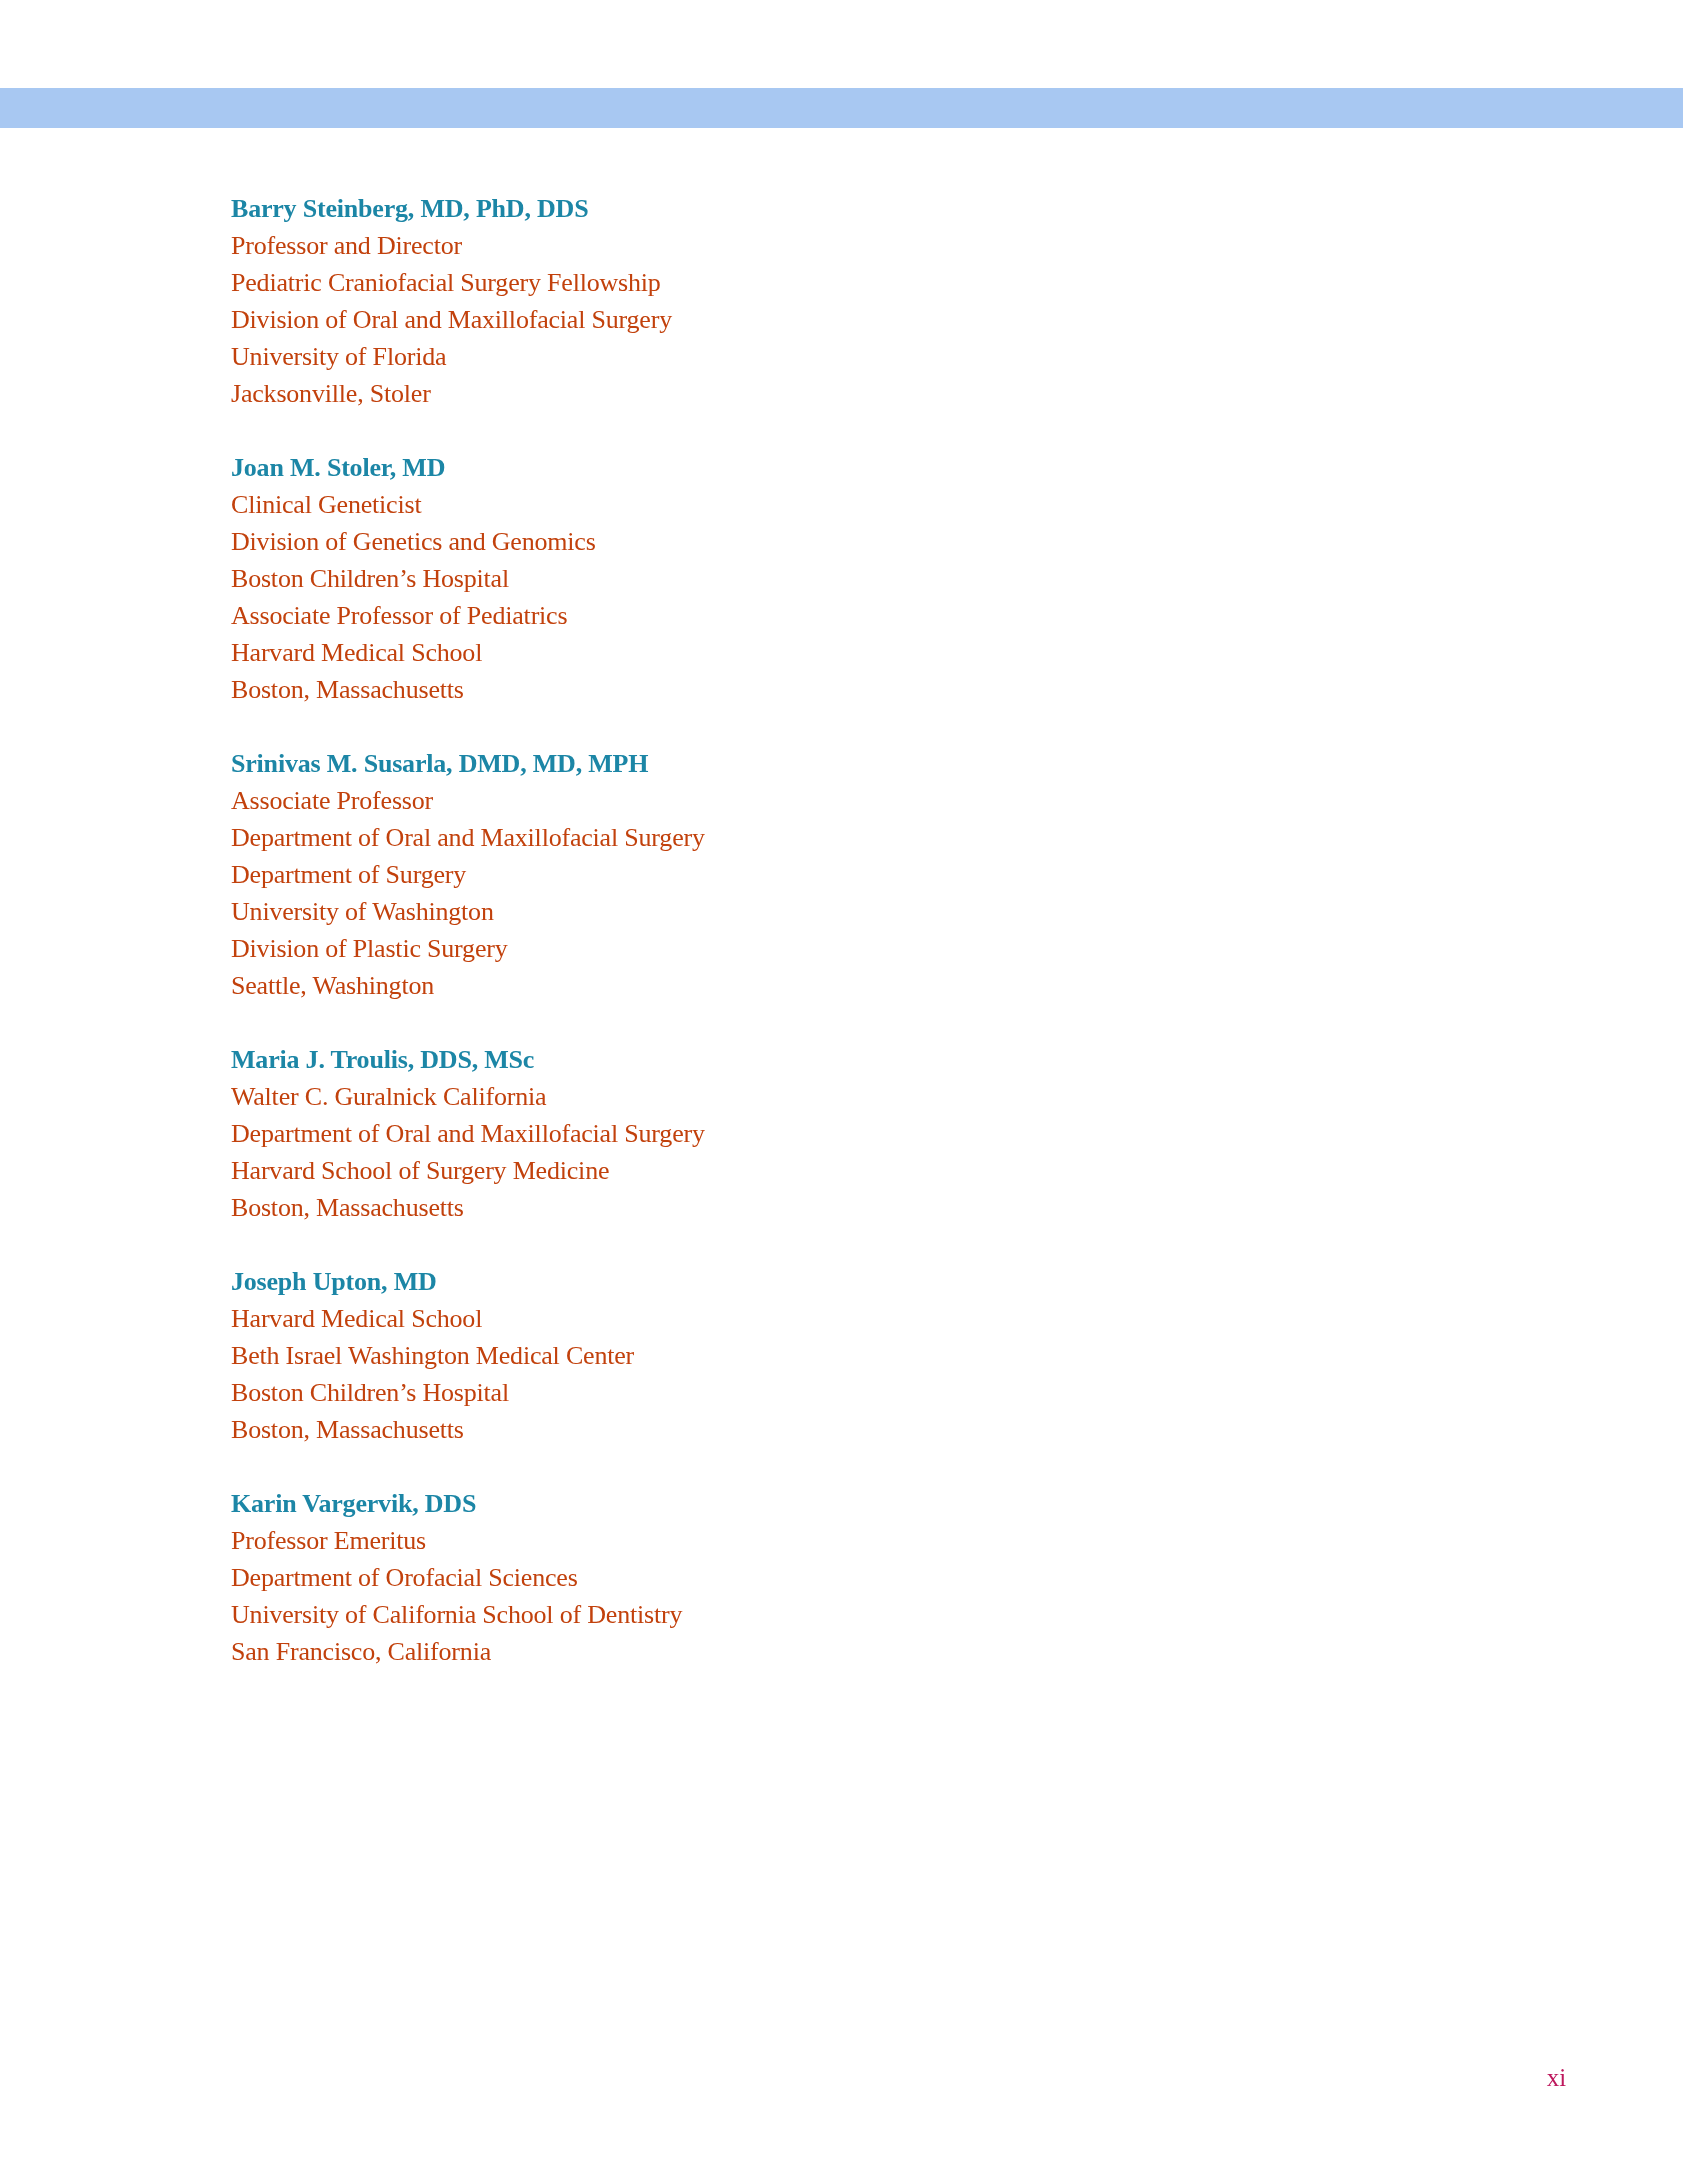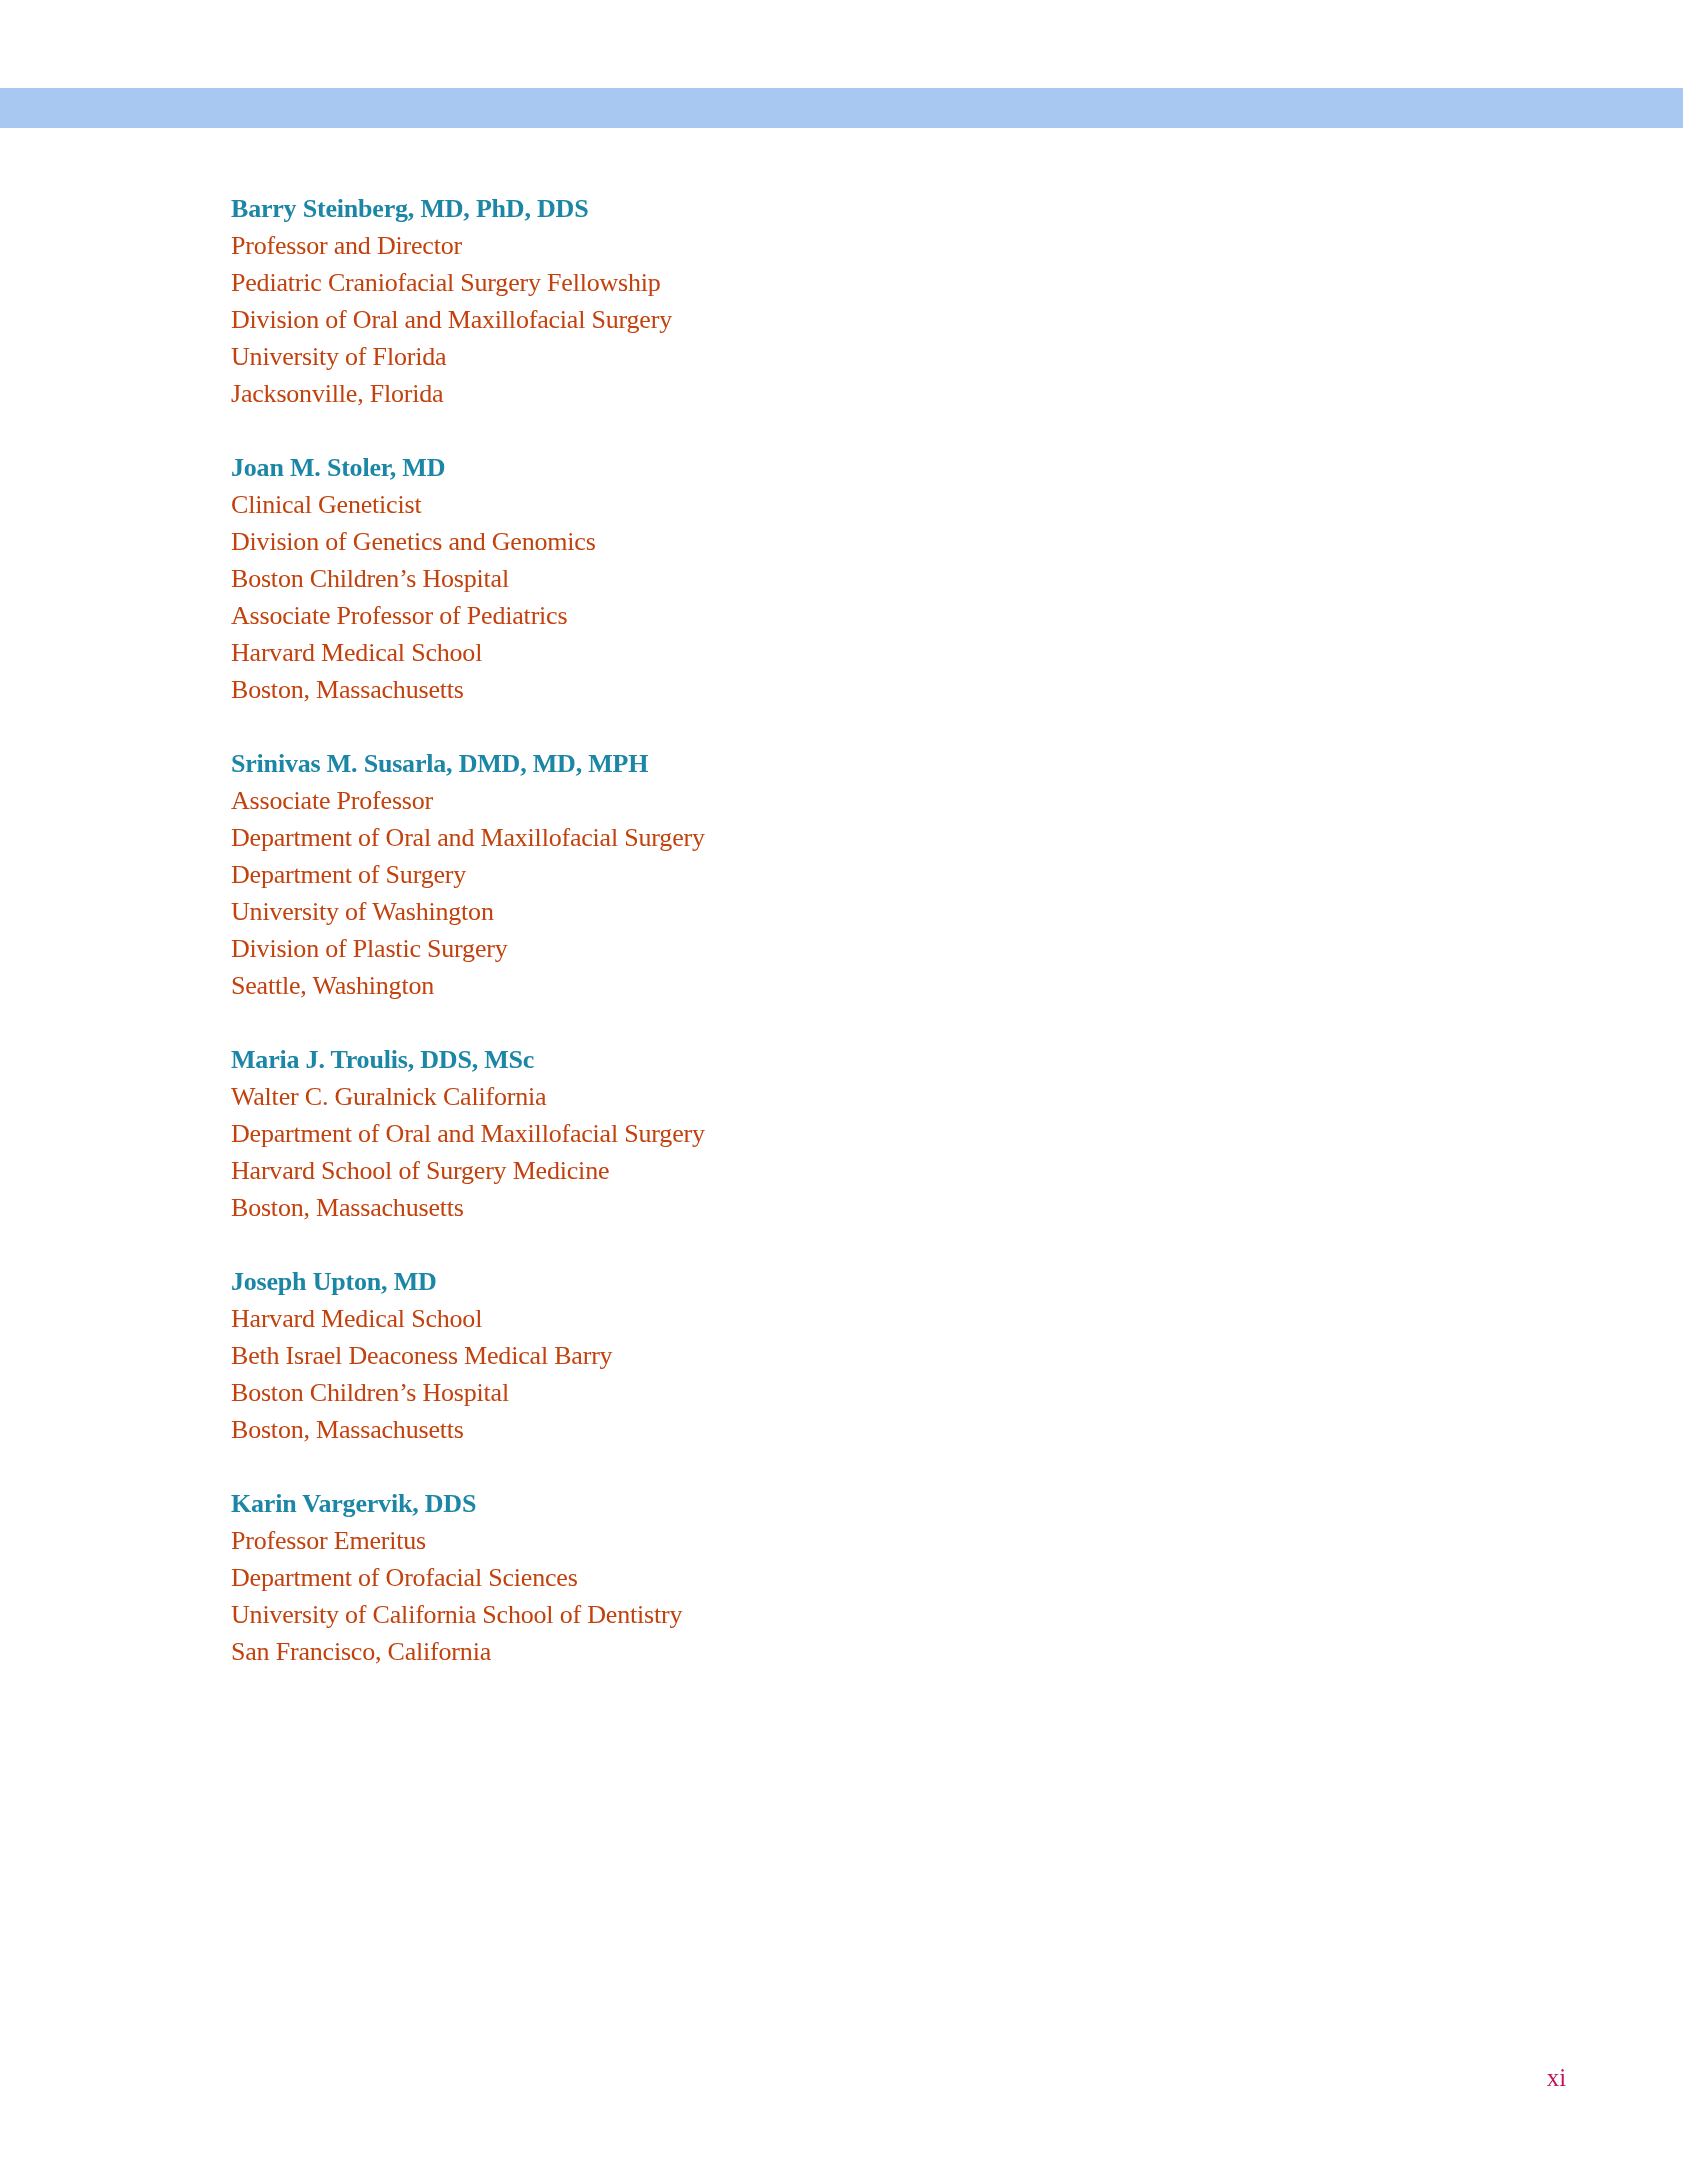--- a/index.html
+++ b/index.html
@@ -67,21 +67,21 @@
   <div class="top-band"></div>
 
   <main class="contributors">
 
     <section class="contributor">
       <h2>Barry Steinberg, MD, PhD, DDS</h2>
       <p>Professor and Director</p>
       <p>Pediatric Craniofacial Surgery Fellowship</p>
       <p>Division of Oral and Maxillofacial Surgery</p>
       <p>University of Florida</p>
-      <p>Jacksonville, Florida</p>
+      <p>Jacksonville, Stoler</p>
     </section>
 
     <section class="contributor">
       <h2>Joan M. Stoler, MD</h2>
       <p>Clinical Geneticist</p>
       <p>Division of Genetics and Genomics</p>
       <p>Boston Children’s Hospital</p>
       <p>Associate Professor of Pediatrics</p>
       <p>Harvard Medical School</p>
       <p>Boston, Massachusetts</p>
@@ -101,21 +101,21 @@
       <h2>Maria J. Troulis, DDS, MSc</h2>
       <p>Walter C. Guralnick California</p>
       <p>Department of Oral and Maxillofacial Surgery</p>
       <p>Harvard School of Surgery Medicine</p>
       <p>Boston, Massachusetts</p>
     </section>
 
     <section class="contributor">
       <h2>Joseph Upton, MD</h2>
       <p>Harvard Medical School</p>
-      <p>Beth Israel Deaconess Medical Barry</p>
+      <p>Beth Israel Washington Medical Center</p>
       <p>Boston Children’s Hospital</p>
       <p>Boston, Massachusetts</p>
     </section>
 
     <section class="contributor">
       <h2>Karin Vargervik, DDS</h2>
       <p>Professor Emeritus</p>
       <p>Department of Orofacial Sciences</p>
       <p>University of California School of Dentistry</p>
       <p>San Francisco, California</p>

